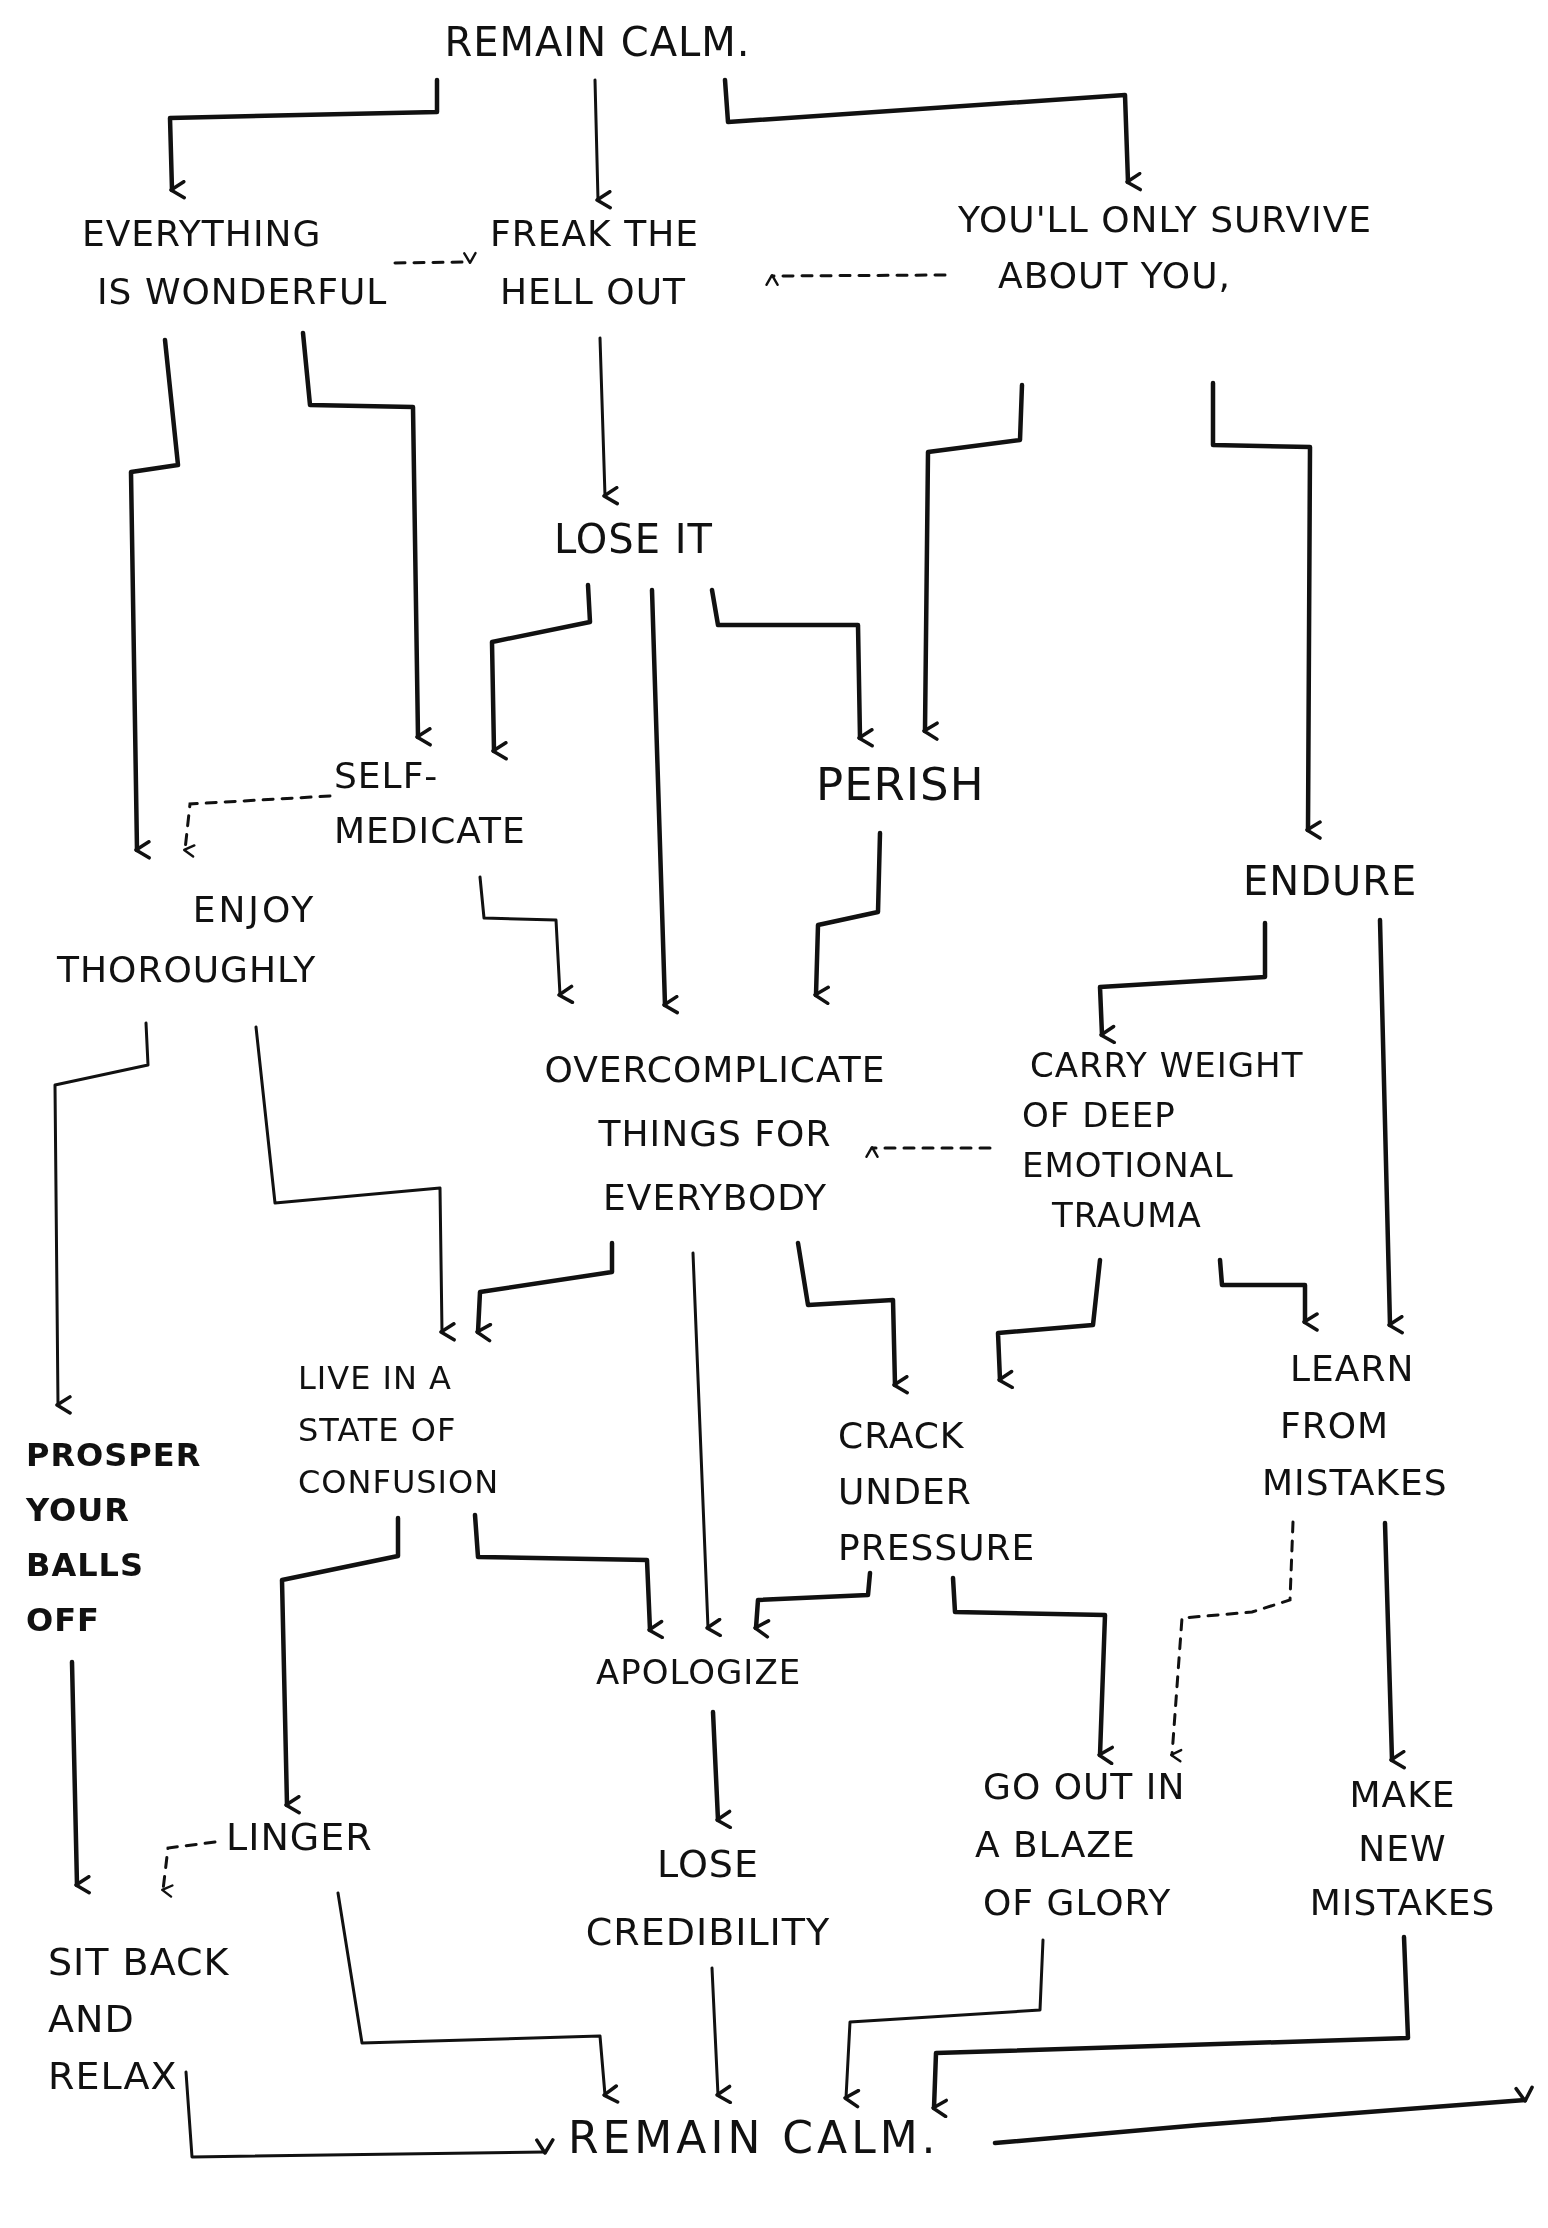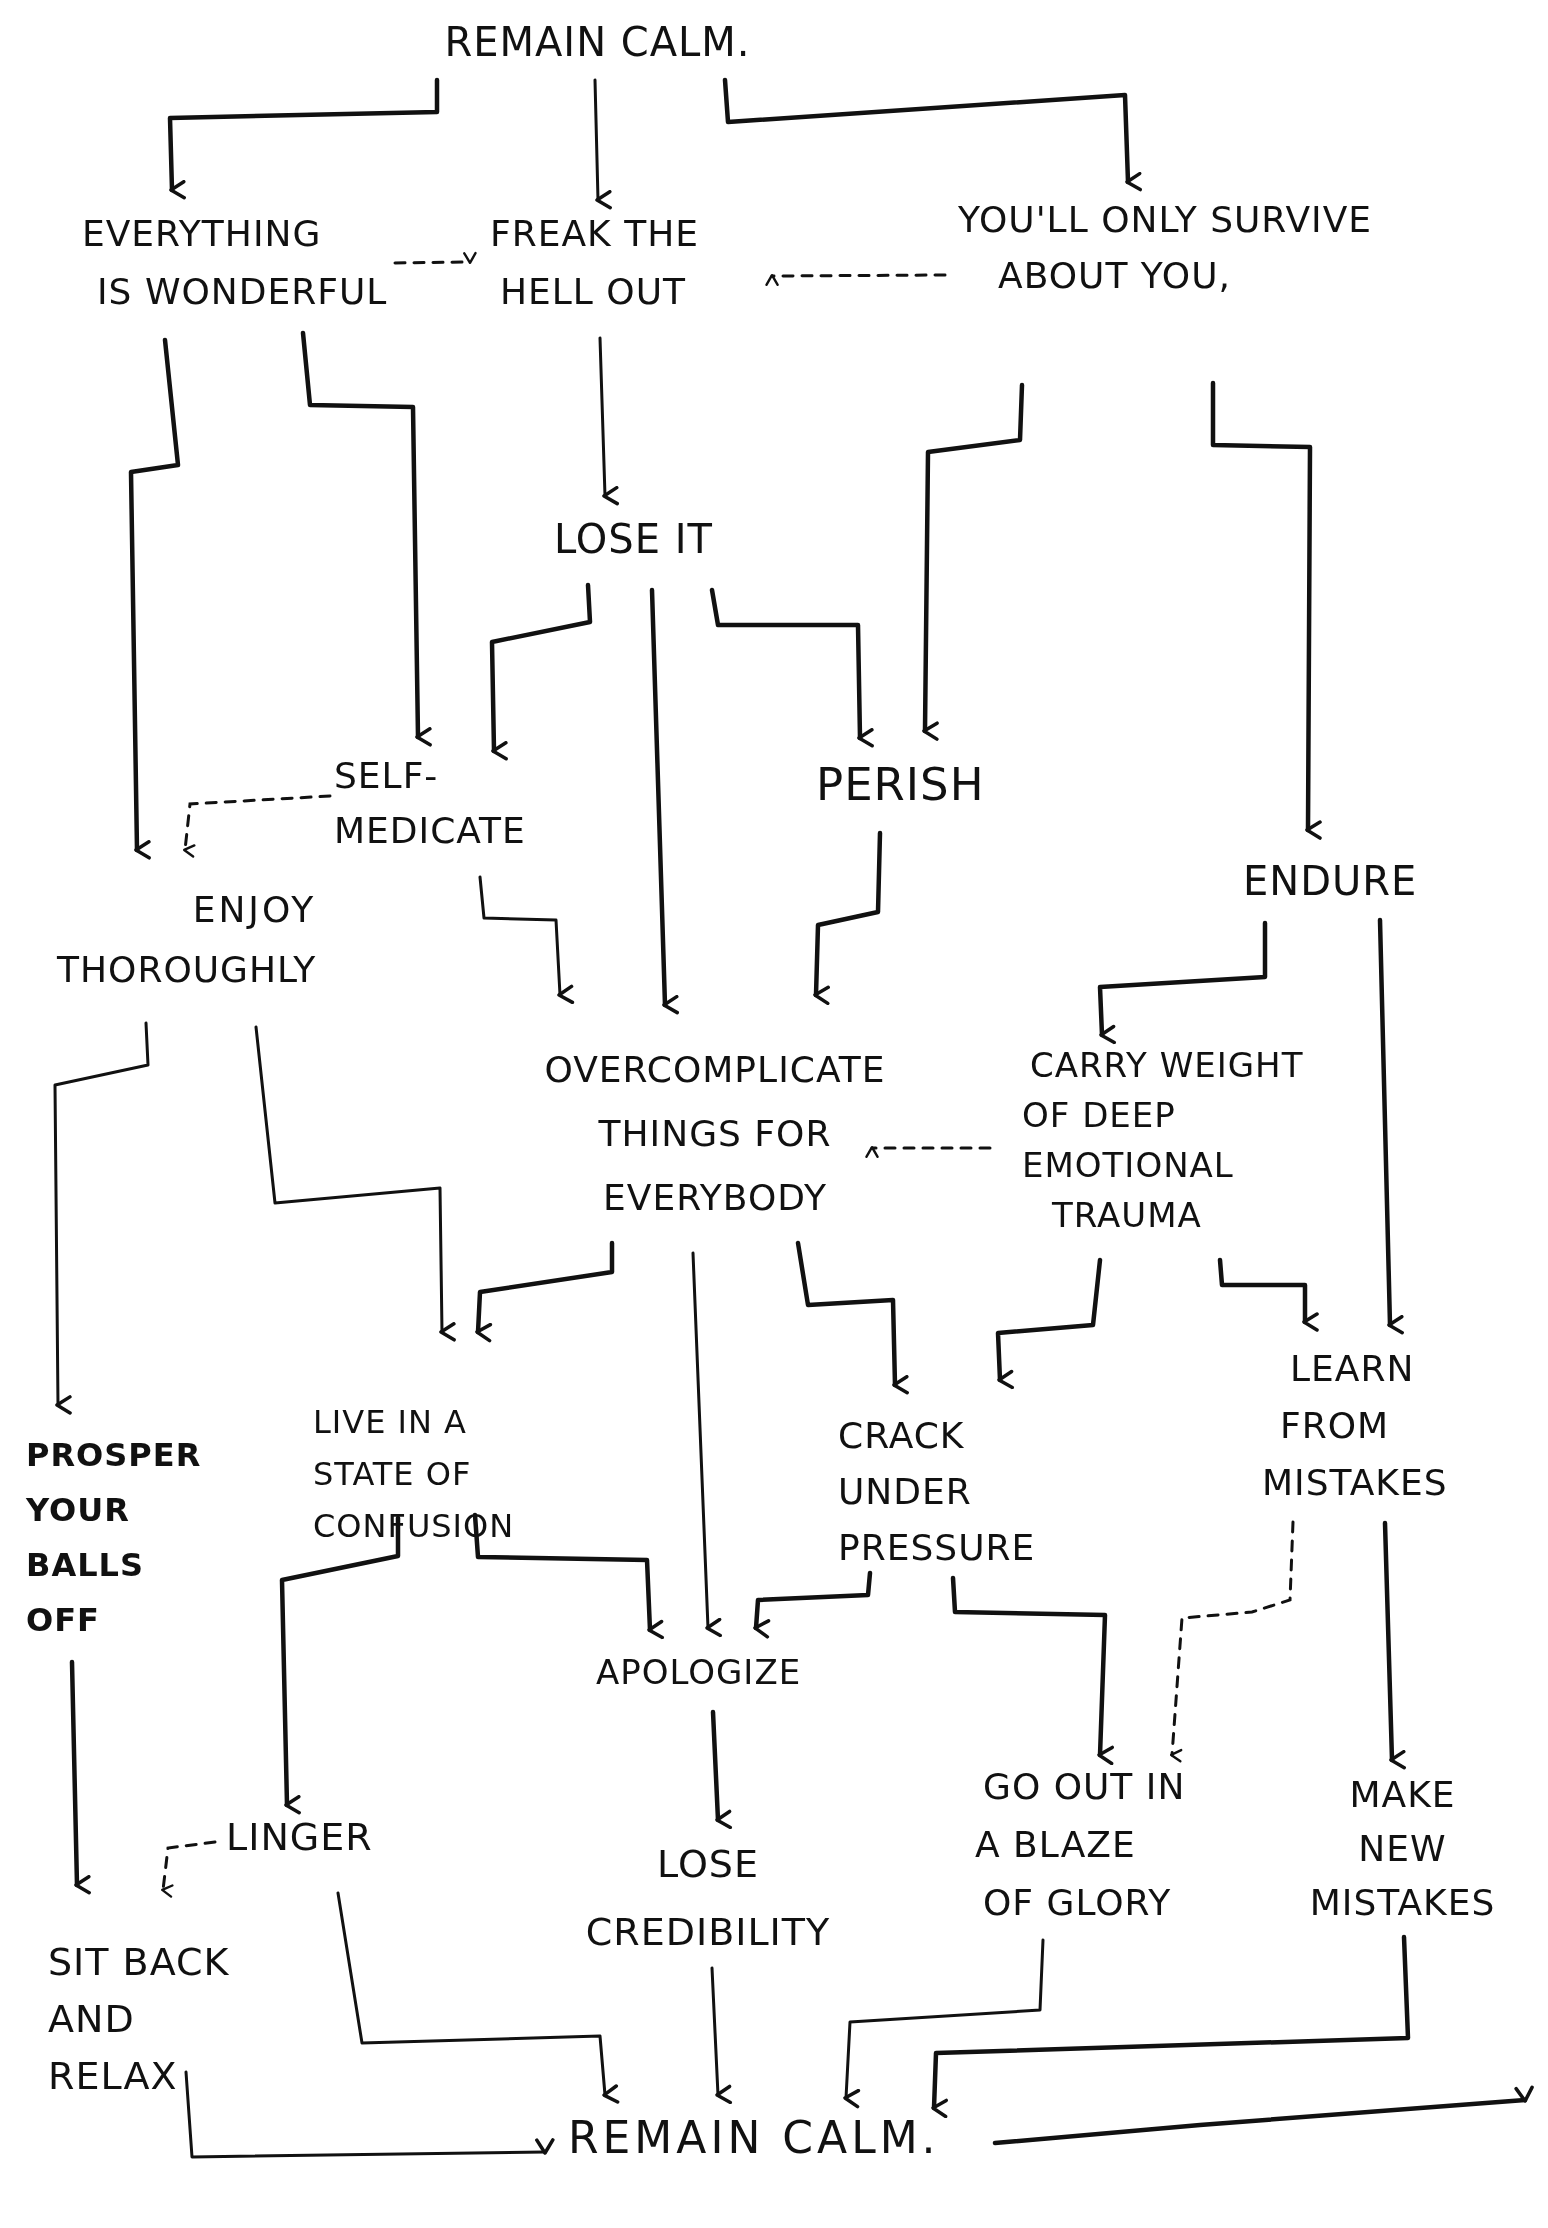--- a/index.html
+++ b/index.html
@@ -144,21 +144,21 @@
   <span class="line">everybody</span>
 </div>
 
 <div class="node l" style="left:1022px; top:1040px; font-size:34px; line-height:50px;">
   <span class="line" style="padding-left:8px;">Carry weight</span>
   <span class="line">of deep</span>
   <span class="line">emotional</span>
   <span class="line" style="padding-left:30px;">trauma</span>
 </div>
 
-<div class="node l" style="left:313px; top:1352px; font-size:32px; line-height:52px;margin-top:44px;">
+<div class="node l" style="left:298px; top:1352px; font-size:32px; line-height:52px;">
   <span class="line">Live in a</span>
   <span class="line">state of</span>
   <span class="line">confusion</span>
 </div>
 
 <div class="node l" style="left:26px; top:1428px; font-size:32px; line-height:55px; font-weight:bold;">
   <span class="line">Prosper</span>
   <span class="line">your</span>
   <span class="line">balls</span>
   <span class="line">off</span>

